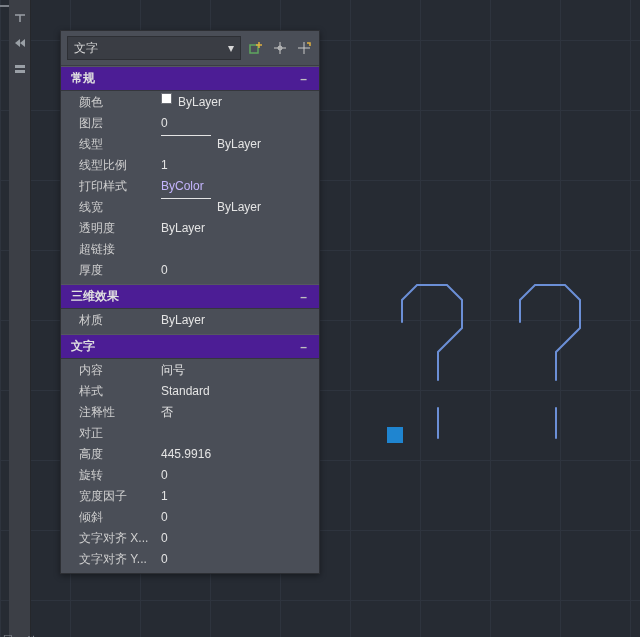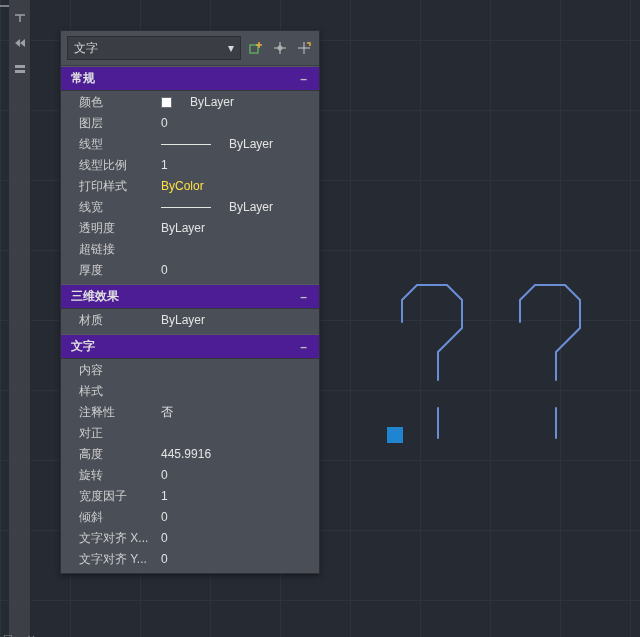--- a/index.html
+++ b/index.html
@@ -10,22 +10,22 @@
 .bot-icons{position:absolute;bottom:10px;display:flex;flex-direction:column;align-items:center;gap:10px;font-size:10px;color:#8a8f96;writing-mode:vertical-rl}
 .panel{position:absolute;left:60px;top:30px;width:258px;background:#4a4e57;border:1px solid #2d2f34;box-shadow:0 2px 6px rgba(0,0,0,.4)}
 .toolbar{display:flex;align-items:center;padding:5px 6px;gap:6px;border-bottom:1px solid #3a3d44}
 .combo{flex:1;display:flex;align-items:center;background:#3a3d44;border:1px solid #2d2f34;height:22px;padding:0 6px;color:#d8d8d8;justify-content:space-between}
 .tb-icn{width:18px;height:18px;display:flex;align-items:center;justify-content:center;color:#c8c8c8}
 .section-h{display:flex;align-items:center;justify-content:space-between;background:#4c1d95;padding:3px 8px 3px 10px;font-weight:bold;color:#e0e0e0;border-top:1px solid #55585f;border-bottom:1px solid #35373d}
 .collapse{font-weight:bold;color:#bfbfbf;padding:0 4px}
 .rows{padding:0 16px 4px 0}
 .row{display:flex;align-items:center;padding:2px 8px 1px 18px;line-height:18px;min-height:18px}
 .lab{width:82px;color:#cfcfcf}
-.val{flex:1;color:#e4e4e4;display:flex;align-items:center;gap:18px}
-.val.dim{color:#fde047}
+.val{flex:1;color:#e4e4e4;display:flex;gap:6px}
+.val.dim{color:#c4b5fd}
 .sw{width:11px;height:11px;background:#fff;border:1px solid #6a6d74;box-sizing:border-box}
 .lt-line{display:inline-block;width:50px;height:0;border-top:1px solid #e4e4e4;vertical-align:middle}
 .marker-top{position:absolute;left:0;top:5px;width:9px;height:1px;border-top:2px solid #7b8088}
 .qmarks{position:absolute;left:380px;top:280px;pointer-events:none}
 .qmarks svg{display:block}
 .sq{position:absolute;left:387px;top:427px;width:16px;height:16px;background:#1f85d0}
 </style>
 </head>
 <body>
 
@@ -145,23 +145,25 @@
         </div>
     </div>
 
     <div class="section-h">
       <span>文字</span>
       <span class="collapse">–</span>
     </div>
     <div class="rows">
       <div class="row">
           <div class="lab">内容</div>
+          <div class="val">问号</div>
         </div>
       <div class="row">
           <div class="lab">样式</div>
+          <div class="val">Standard</div>
         </div>
       <div class="row">
           <div class="lab">注释性</div>
           <div class="val">否</div>
         </div>
       <div class="row">
           <div class="lab">对正</div>
         </div>
       <div class="row">
           <div class="lab">高度</div>

